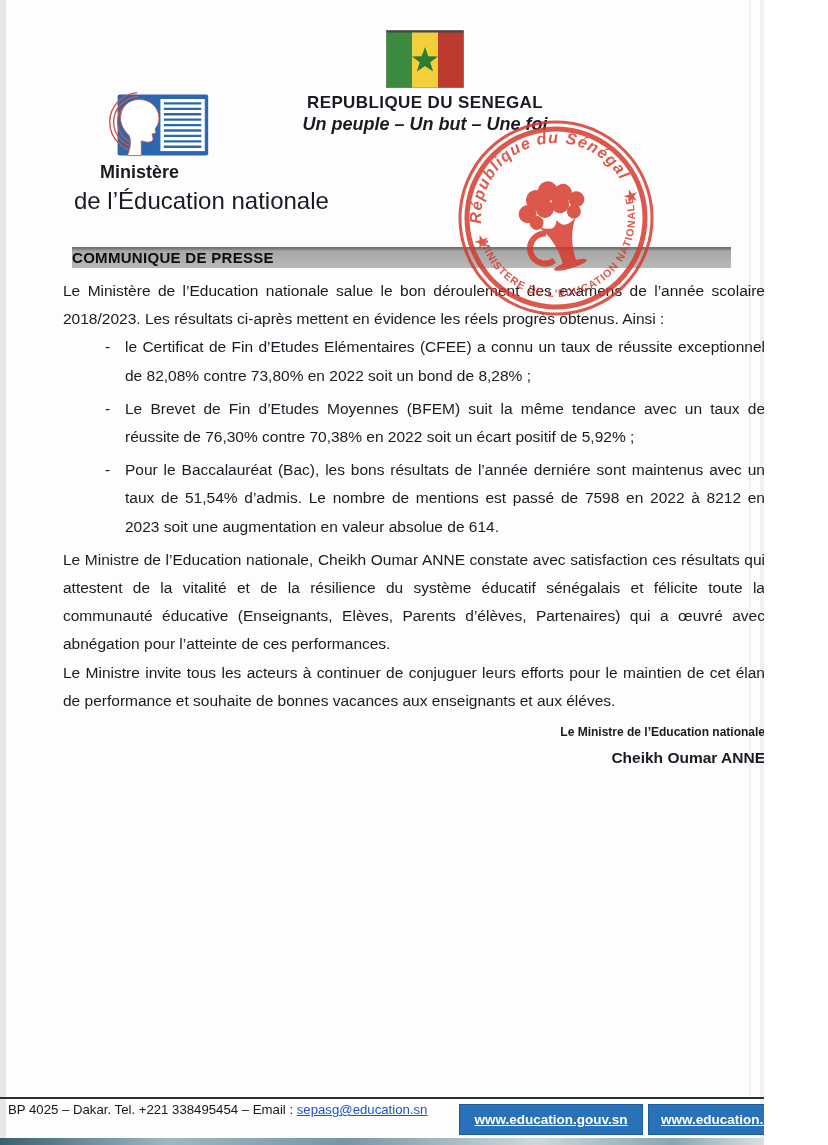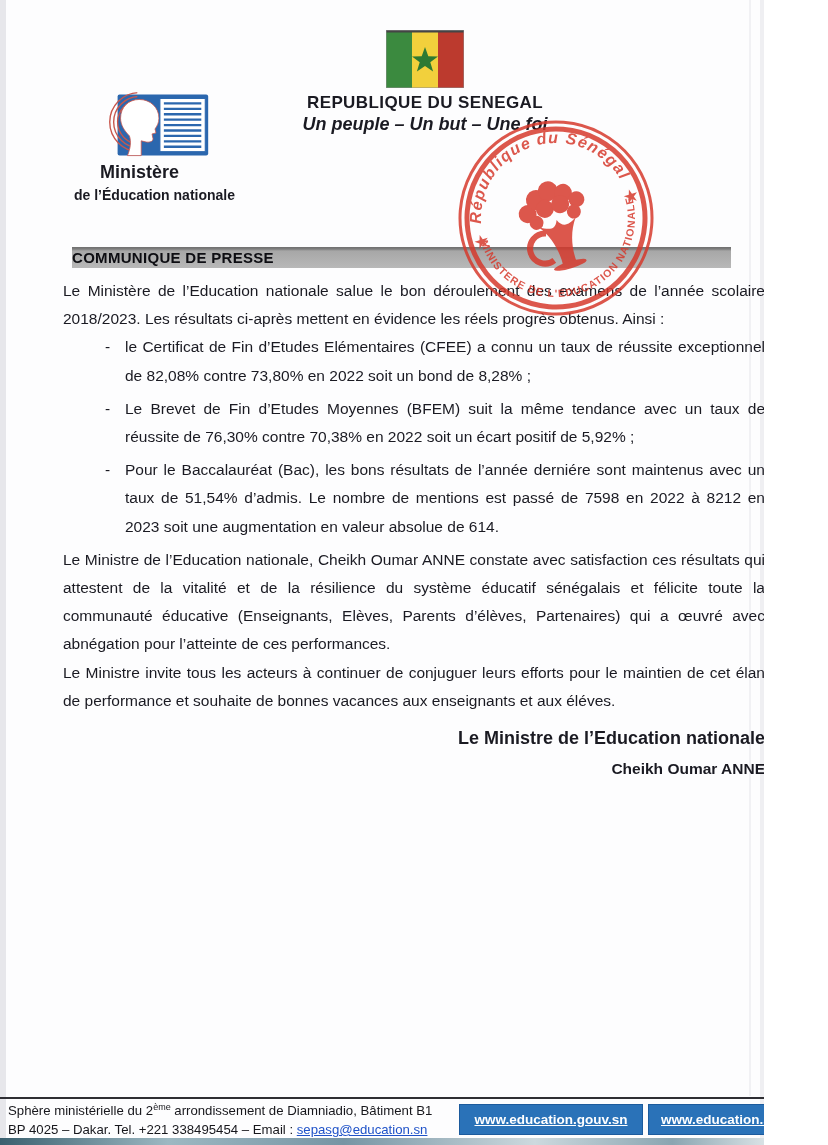--- a/index.html
+++ b/index.html
@@ -18,21 +18,21 @@
     background:linear-gradient(90deg,#3a606f 0%,#9db8c2 22%,#7795a4 45%,#cdd9de 70%,#8aa5b1 88%,#d9e2e5 100%);}
 
   
   .header-center{position:absolute;left:255px;top:30px;width:340px;text-align:center;}
   .flag{width:78px;height:58px;margin:0 auto;display:block;}
   .republic{margin-top:5px;font-size:17px;font-weight:bold;letter-spacing:.4px;white-space:nowrap;}
   .motto{margin-top:1px;font-size:18px;font-style:italic;font-weight:600;white-space:nowrap;}
 
   .ministry-logo{position:absolute;left:92px;top:90px;width:128px;height:78px;}
   .ministry-line1{position:absolute;left:100px;top:162px;font-size:18px;font-weight:bold;}
-  .ministry-line2{position:absolute;left:74px;top:187px;font-size:14px;font-weight:bold;}
+  .ministry-line2{position:absolute;left:74px;top:187px;font-size:24px;font-weight:normal;}
 
   .stamp{position:absolute;left:456px;top:118px;width:200px;height:200px;z-index:6;}
 
   
   .titlebar{
     position:absolute;left:72px;top:247px;width:659px;height:21px;z-index:2;
     background:linear-gradient(180deg,#6f6f6f 0,#7d7d7d 2px,#a7a7a7 4px,#b8b8b8 100%);
     text-align:left;line-height:21px;
   }
   .titlebar span{font-size:15px;font-weight:bold;letter-spacing:.3px;color:#0d0d12;}
@@ -41,21 +41,21 @@
   .content{position:absolute;left:63px;top:277px;width:702px;z-index:3;
     font-size:15.5px;line-height:1.82;text-align:justify;}
   .content p{margin:0;}
   .p-intro{margin-bottom:19px;}
   .li{position:relative;padding-left:62px;margin-bottom:5px;}
   .li .dash{position:absolute;left:42px;top:0;}
   .p-minister{margin-top:13px;}
   .p-closing{margin-top:27px;}
   .b{font-weight:normal;}
   .dateline{margin-top:49px;text-align:right;padding-right:88px;}
-  .sig1{margin-top:7px;text-align:right;font-weight:bold;font-size:18px;}
+  .sig1{margin-top:7px;text-align:right;font-weight:bold;font-size:12px;}
   .sig2{text-align:right;font-weight:bold;font-size:15.5px;}
 
   
   .footer-rule{position:absolute;left:0;right:0;top:1097px;height:2px;background:#2e2e33;z-index:2;}
   .addr{position:absolute;left:8px;top:1101px;width:448px;font-size:13.2px;line-height:1.42;color:#17171c;z-index:3;}
   .addr sup{font-size:9px;}
   .email-link{color:var(--link-blue,#1f52c8);text-decoration:underline;}
   .web-box{position:absolute;top:1104px;height:31px;z-index:3;
     background:var(--box-blue,#2a72b8);border:1px solid #1c5b9d;box-sizing:border-box;
     display:flex;align-items:center;justify-content:center;
@@ -166,20 +166,19 @@
 
     <p class="p-minister"><span>Le Ministre de l’Education nationale, </span><span class="b">Cheikh Oumar ANNE</span><span> constate avec satisfaction ces résultats qui attestent de la vitalité et de la résilience du système éducatif sénégalais et félicite toute la communauté éducative (Enseignants, Elèves, Parents d’élèves, Partenaires) qui a œuvré avec abnégation pour l’atteinte de ces performances.</span></p>
     <p class="p-closing"><span>Le Ministre invite tous les acteurs à continuer de conjuguer leurs efforts pour le maintien de cet élan de performance et souhaite de bonnes vacances aux enseignants et aux éléves.</span></p>
 
     <div class="sig1">Le Ministre de l’Education nationale</div>
     <div class="sig2">Cheikh Oumar ANNE</div>
   </div>
 
   <div class="footer-rule"></div>
   <div class="addr">
-    <div><span>Sphère ministérielle du 2</span><sup>ème</sup><span> arrondissement de Diamniadio, Bâtiment B1</span></div>
     <div><span>BP 4025 – Dakar. Tel. +221 338495454 – Email : </span><a href="#" class="email-link">sepasg@education.sn</a></div>
   </div>
   <a class="web-box web-box2" href="#">www.education.sn</a>
   <a class="web-box web-box1" href="#">www.education.gouv.sn</a>
 
   <div class="bottom-strip"></div>
 </div>
 
 </body></html>

